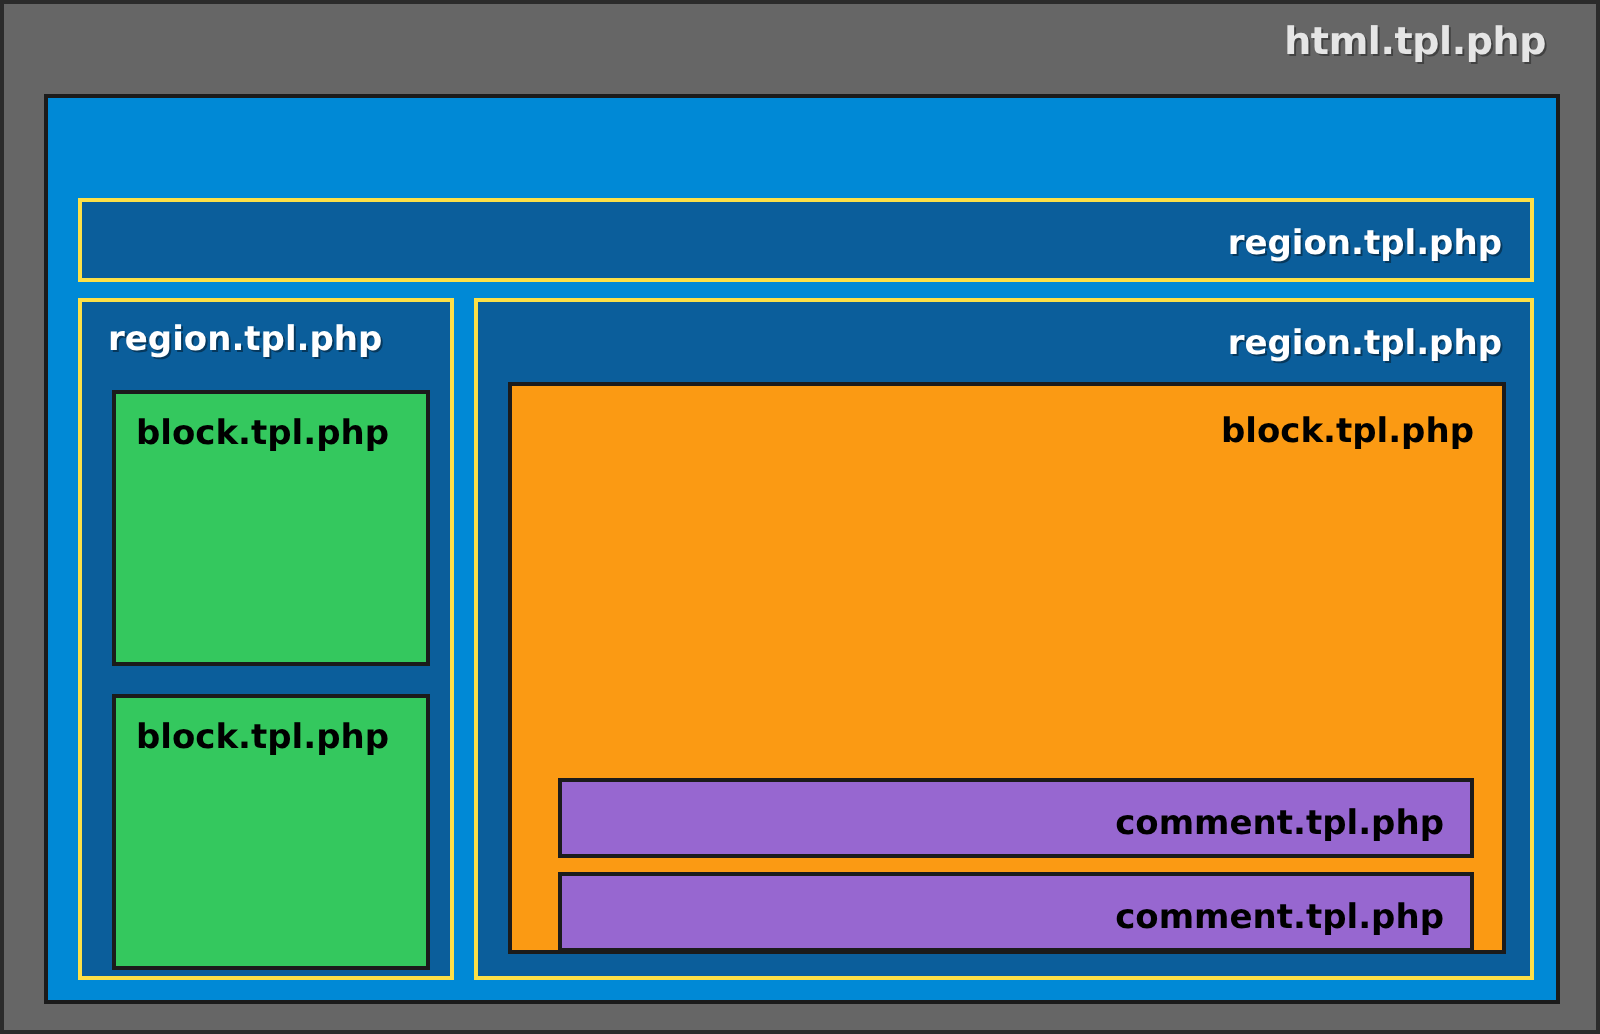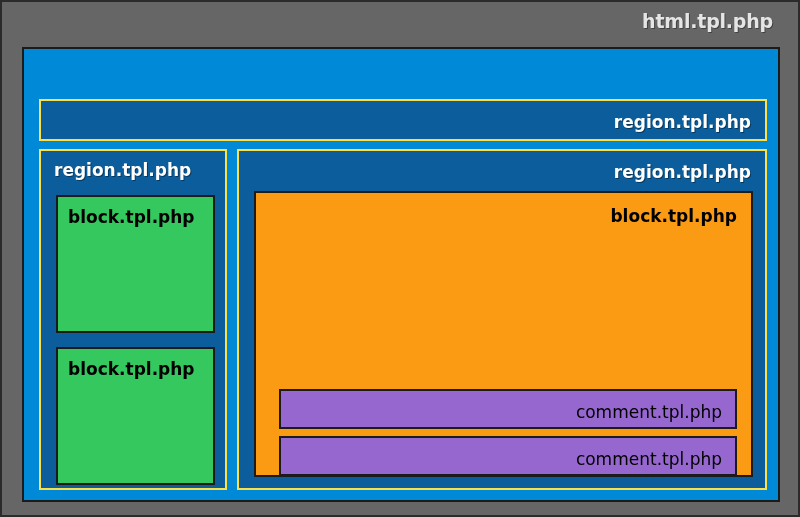--- a/index.html
+++ b/index.html
@@ -165,21 +165,21 @@
     border: 2px solid #1b1b1b;
   }
   .comment-1 { top: 196px; }
   .comment-2 { top: 243px; }
   .comment-label {
     position: absolute;
     right: 13px;
     top: 11px;
     color: #000000;
     font-size: 17px;
-    font-weight: normal;
+    font-weight: bold;
     white-space: nowrap;
   }
 </style>
 </head>
 <body>
 
 <div class="diagram">
 
   <div class="label html-label">html.tpl.php</div>
 

